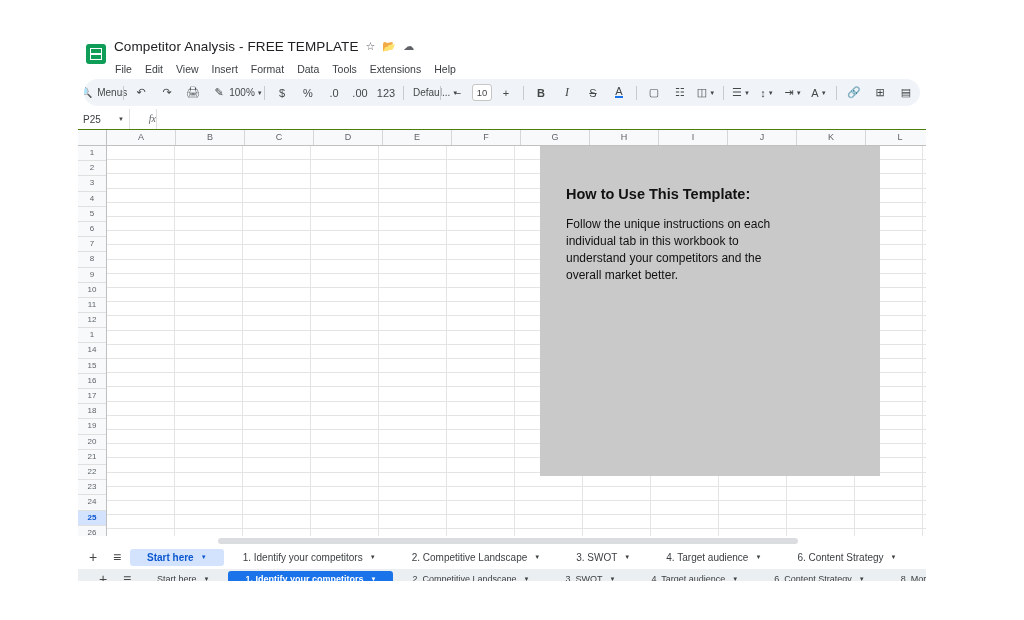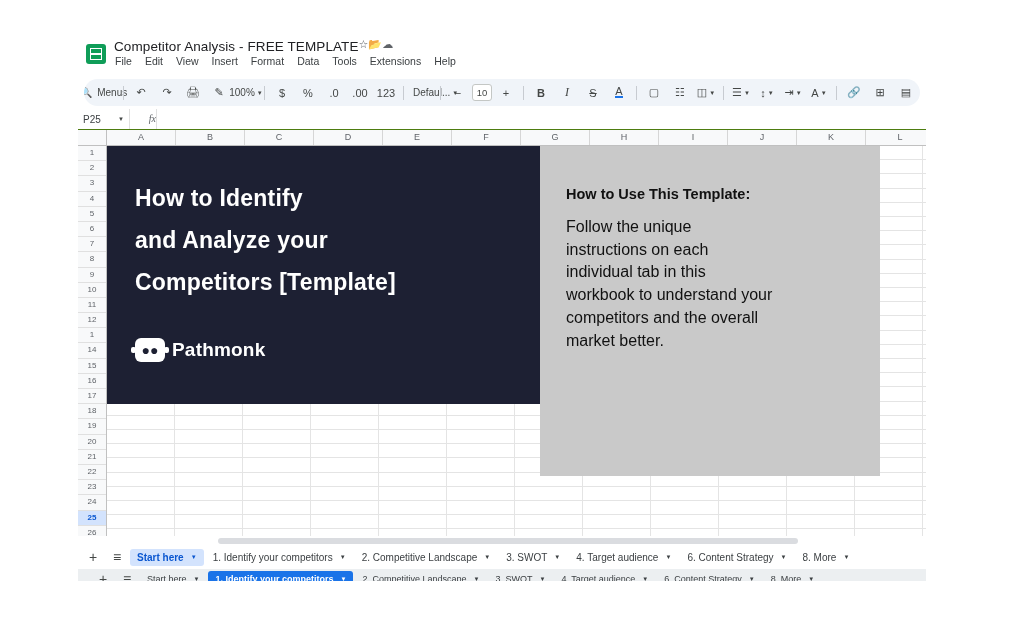--- a/index.html
+++ b/index.html
@@ -50,37 +50,38 @@
   .app-logo::after {
     content: "";
     position: absolute;
     left: 4px; top: 9px; right: 4px;
     height: 1.5px;
     background: #ffffff;
   }
   .title-block { flex: 1 1 auto; min-width: 0; }
   .doc-title-row {
     display: flex;
-    align-items: flex-start;
+    align-items: center;
+    gap: 7px;
   }
   .doc-title {
     font-size: 13.5px;
     color: #202124;
     white-space: nowrap;
     letter-spacing: 0.1px;
   }
   .title-icon {
     font-size: 11px;
     color: #5f6368;
     line-height: 1;
   }
   .menu-row {
     display: flex;
     gap: 11px;
-    margin-top: 0;
+    margin-top: 8px;
   }
   .menu-item {
     font-size: 10.5px;
     color: #3c4043;
     white-space: nowrap;
     padding: 1px 1px;
     border-radius: 3px;
     cursor: default;
   }
 
@@ -298,21 +299,21 @@
     color: #111111;
     box-sizing: border-box;
     padding: 40px 26px;
   }
   .gray-title {
     font-size: 14.5px;
     font-weight: bold;
     margin-bottom: 14px;
   }
   .gray-body {
-    font-size: 16px;
+    font-size: 12px;
     line-height: 1.42;
     max-width: 210px;
   }
 
   
   .hscroll {
     height: 9px;
     background: #ffffff;
     position: relative;
   }
@@ -350,21 +351,21 @@
     text-align: center;
     font-size: 14px;
     color: #444746;
     cursor: default;
     flex: 0 0 auto;
   }
   .sheet-tab {
     display: flex;
     align-items: center;
     gap: 5px;
-    padding: 3px 7px;
+    padding: 3px 17px;
     border-radius: 3px;
     cursor: default;
     flex: 0 0 auto;
   }
   .sheet-tab.active {
     background: #d3e3fd;
     color: #0b57d0;
     font-weight: bold;
   }
   .secondary .sheet-tab.active {
@@ -504,29 +505,20 @@
         <div class="row-head">21</div>
         <div class="row-head">22</div>
         <div class="row-head">23</div>
         <div class="row-head">24</div>
         <div class="row-head active">25</div>
         <div class="row-head">26</div>
 
       </div>
 
       <div class="cells">
-        <div class="banner-dark">
-          <div class="banner-title">How to Identify</div>
-          <div class="banner-title">and Analyze your</div>
-          <div class="banner-title">Competitors [Template]</div>
-          <div class="brand-row">
-            <div class="brand-mark">●●</div>
-            <div class="brand-name">Pathmonk</div>
-          </div>
-        </div>
         <div class="banner-gray">
           <div class="gray-title">How to Use This Template:</div>
           <div class="gray-body">Follow the unique instructions on each individual tab in this workbook to understand your competitors and the overall market better.</div>
         </div>
       </div>
     </div>
   </div>
 
   <div class="hscroll">
     <div class="hscroll-thumb"></div>

